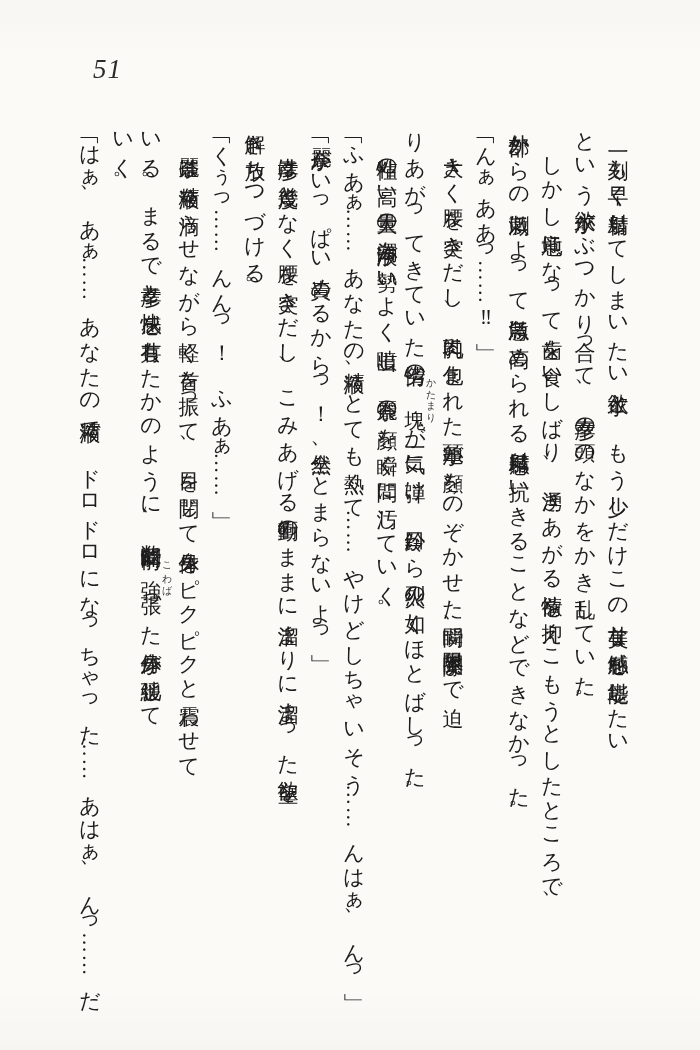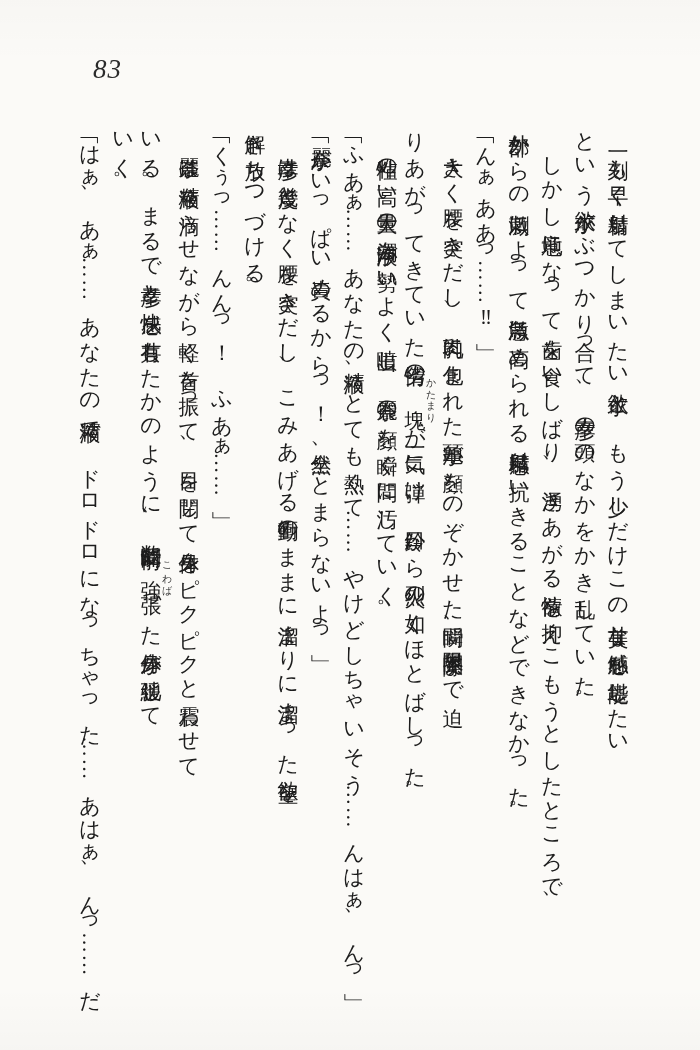--- a/index.html
+++ b/index.html
@@ -59,21 +59,21 @@
   .column ruby > rt {
     font-size: 10px;
     letter-spacing: 0;
     opacity: 0.9;
   }
 </style>
 </head>
 <body>
 
 <div class="page">
-  <div class="page-number">83</div>
+  <div class="page-number">51</div>
   <div class="text-block" id="text-block">
       <div class="column" style="padding-top: 23px;">一刻も早く射精してしまいたい欲求と、もう少しだけこの甘美な感触を堪能したい</div>
       <div class="column">という欲求がぶつかり合って、幸彦の頭のなかをかき乱していた。</div>
       <div class="column" style="padding-top: 23px;">しかし意地になって歯を食いしばり、湧きあがる情欲を抑えこもうとしたところで、</div>
       <div class="column">外部からの刺激によって急激に高められる射精感に抗いきることなどできなかった。</div>
       <div class="column" style="padding-top: 11.5px;">「んぁああっ……‼」</div>
       <div class="column" style="padding-top: 23px;">大きく腰を突きだし、乳肉に包まれた亀頭が顔をのぞかせた瞬間、限界間際まで迫</div>
       <div class="column">りあがってきていた劣情の<ruby>塊<rt>かたまり</rt></ruby>が一気に弾け、鈴口から烈火の如くほとばしった。</div>
       <div class="column" style="padding-top: 23px;">粘性の高い大量の白濁液が勢いよく噴出し、麗奈の顔を瞬く間に汚していく。</div>
       <div class="column" style="padding-top: 11.5px;">「ふあぁ……あなたの精液、とても熱くて……やけどしちゃいそう……んはぁ、んっ」</div>

